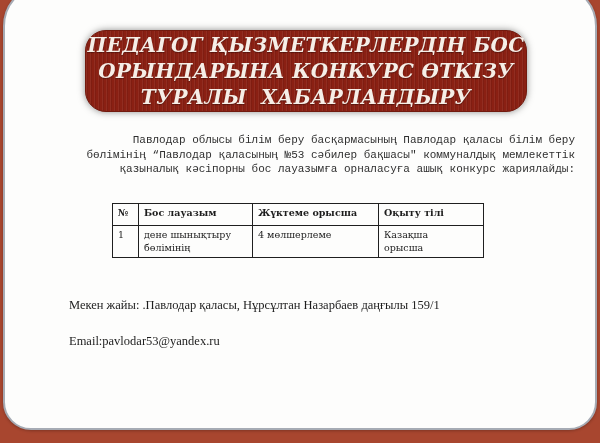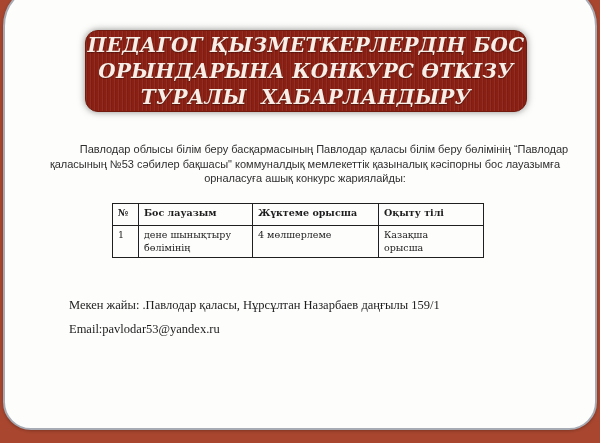--- a/index.html
+++ b/index.html
@@ -23,50 +23,50 @@
     position: absolute;
     left: 80px; top: 44px;
     width: 440px; height: 80px;
     background:
       repeating-linear-gradient(90deg,
         rgba(255,255,255,0.06) 0 1px,
         rgba(0,0,0,0.08) 1px 2px,
         rgba(255,255,255,0.0) 2px 4px),
       var(--banner-red, #8a2013);
     border: 1px solid #721a0e;
-    border-radius: 13px;
+    border-radius: 21px;
     box-shadow: 0 0 7px rgba(50,50,50,0.55);
     display: flex;
     flex-direction: column;
     justify-content: center;
     align-items: center;
     text-align: center;
   }
   .title-line {
     font-family: "DejaVu Serif", serif;
     font-weight: bold;
     font-style: italic;
     font-size: 20px;
     line-height: 26px;
     color: var(--banner-text, #f6eee7);
     letter-spacing: 0.3px;
     white-space: pre;
     text-shadow: 0 1px 1px rgba(0,0,0,0.35);
   }
   .announcement {
     position: absolute;
-    left: 30px; top: 156px;
+    left: 30px; top: 147px;
     width: 540px;
     margin: 0;
-    font-family: Liberation Sans, sans-serif;
+    font-family: Liberation Mono, monospace;
     font-size: 11px;
     line-height: 14.5px;
     color: #2f2f2f;
     text-indent: 38px;
-    text-align: center;
+    text-align: right;
   }
   table.vacancy {
     position: absolute;
     left: 107px; top: 217px;
     width: 371px;
     border-collapse: collapse;
     table-layout: fixed;
     font-family: "DejaVu Serif", serif;
     font-size: 9.5px;
     line-height: 12.5px;
@@ -89,21 +89,21 @@
   td.center, th.center { text-align: center; }
   .contacts {
     position: absolute;
     left: 64px; top: 312px;
     font-family: "Liberation Serif", serif;
     font-size: 12.5px;
     line-height: 15.5px;
     color: #1d1d1d;
   }
   .contact-line { white-space: pre; }
-  .contact-email { margin-top: 8px; }
+  .contact-email { margin-top: 20px; }
 </style>
 </head>
 <body>
 
 <div class="panel">
 
   <div class="title-banner">
     <div class="title-line">ПЕДАГОГ ҚЫЗМЕТКЕРЛЕРДІҢ БОС</div>
     <div class="title-line">ОРЫНДАРЫНА КОНКУРС ӨТКІЗУ</div>
     <div class="title-line">ТУРАЛЫ  ХАБАРЛАНДЫРУ</div>

